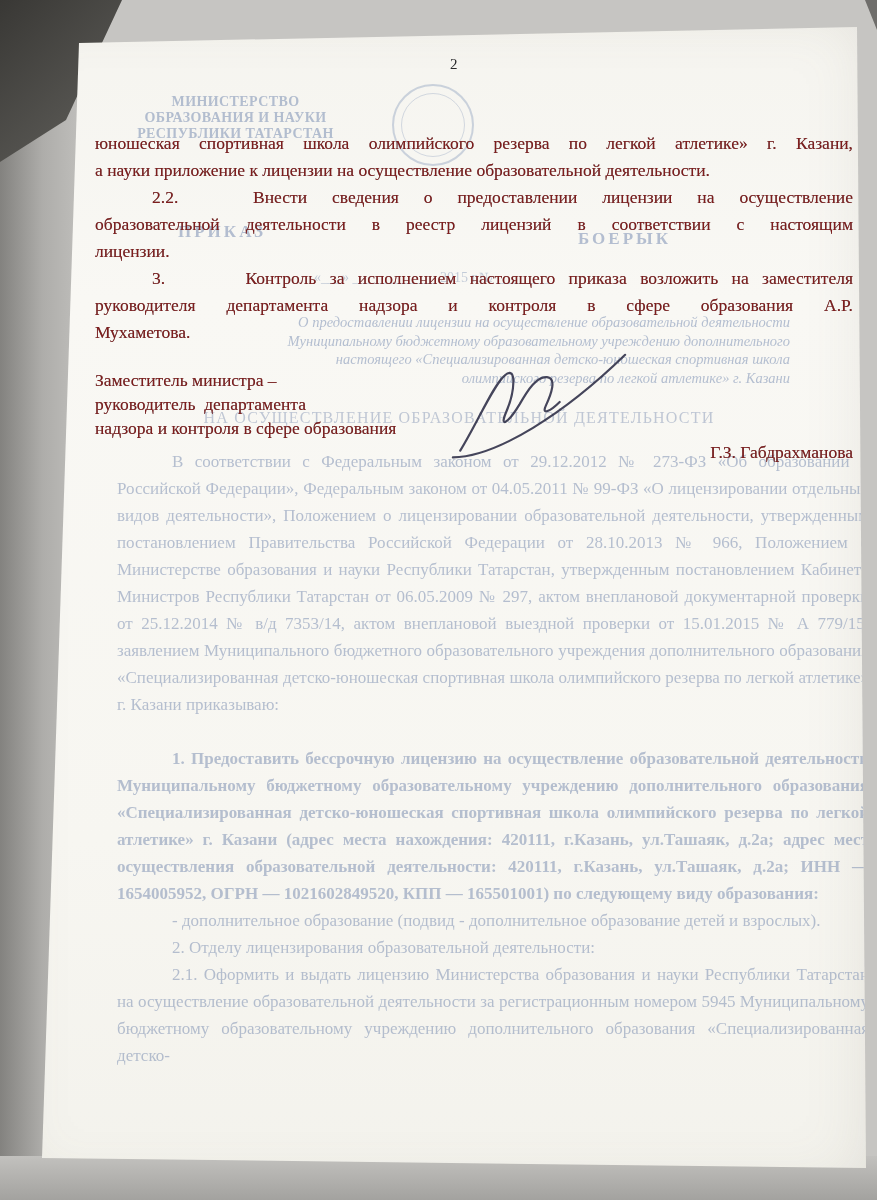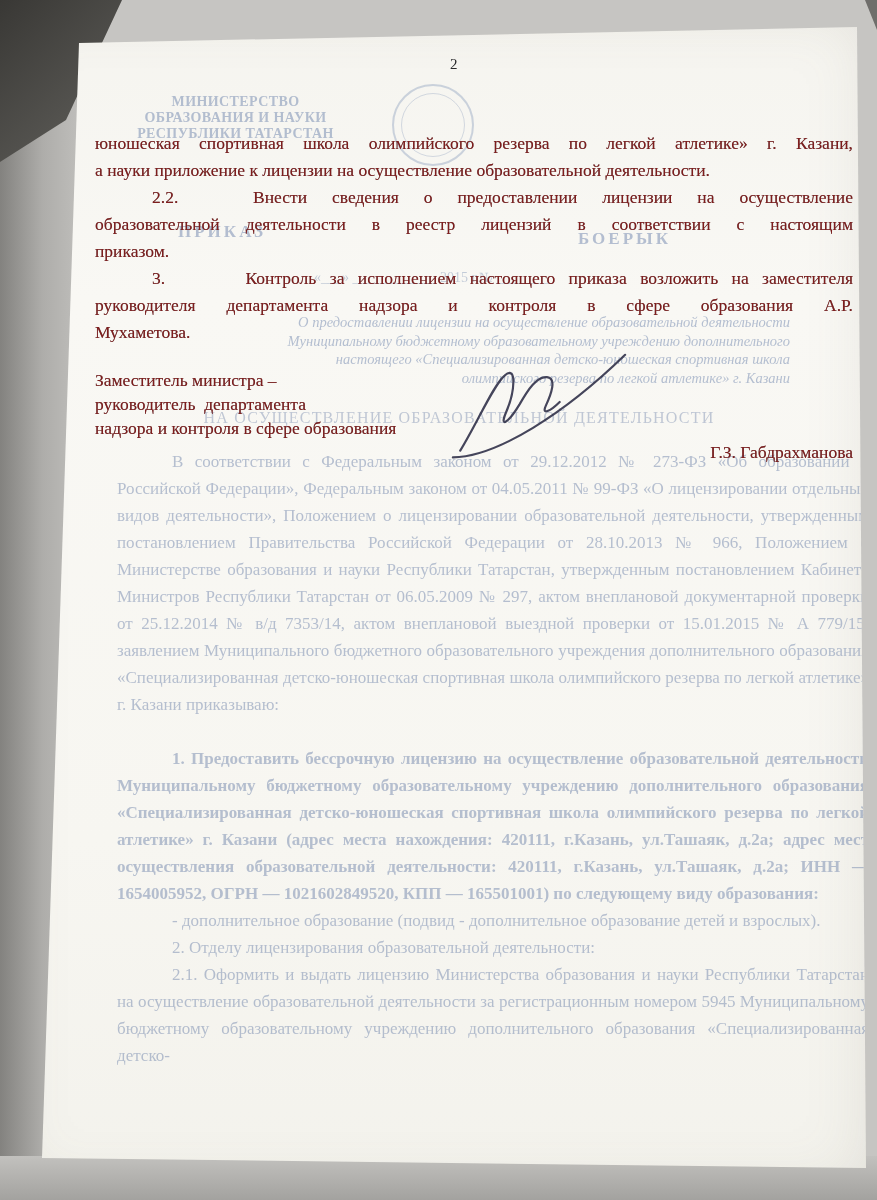--- a/index.html
+++ b/index.html
@@ -117,21 +117,21 @@
       <p>2. Отделу лицензирования образовательной деятельности:</p>
       <p>2.1. Оформить и выдать лицензию Министерства образования и науки Республики Татарстан на осуществление образовательной деятельности за регистрационным номером 5945 Муниципальному бюджетному образовательному учреждению дополнительного образования «Специализированная детско-</p>
     </div>
 
     <div class="text-col">
       <div class="tline j">юношеская спортивная школа олимпийского резерва по легкой атлетике» г. Казани,</div>
       <div class="tline">а науки приложение к лицензии на осуществление образовательной деятельности.</div>
 
       <div class="tline j ind">2.2.&nbsp;&nbsp;&nbsp;Внести сведения о предоставлении лицензии на осуществление</div>
       <div class="tline j">образовательной деятельности в реестр лицензий в соответствии с настоящим</div>
-      <div class="tline">приказом.</div>
+      <div class="tline">лицензии.</div>
 
       <div class="tline j ind">3.&nbsp;&nbsp;&nbsp;&nbsp;&nbsp;&nbsp;Контроль за исполнением настоящего приказа возложить на заместителя</div>
       <div class="tline j">руководителя департамента надзора и контроля в сфере образования А.Р.</div>
       <div class="tline">Мухаметова.</div>
 
       <div class="sigblock">
         <div class="sig-line">Заместитель министра –</div>
         <div class="sig-line">руководитель&nbsp; департамента</div>
         <div class="sig-line">надзора и контроля в сфере образования</div>
 

